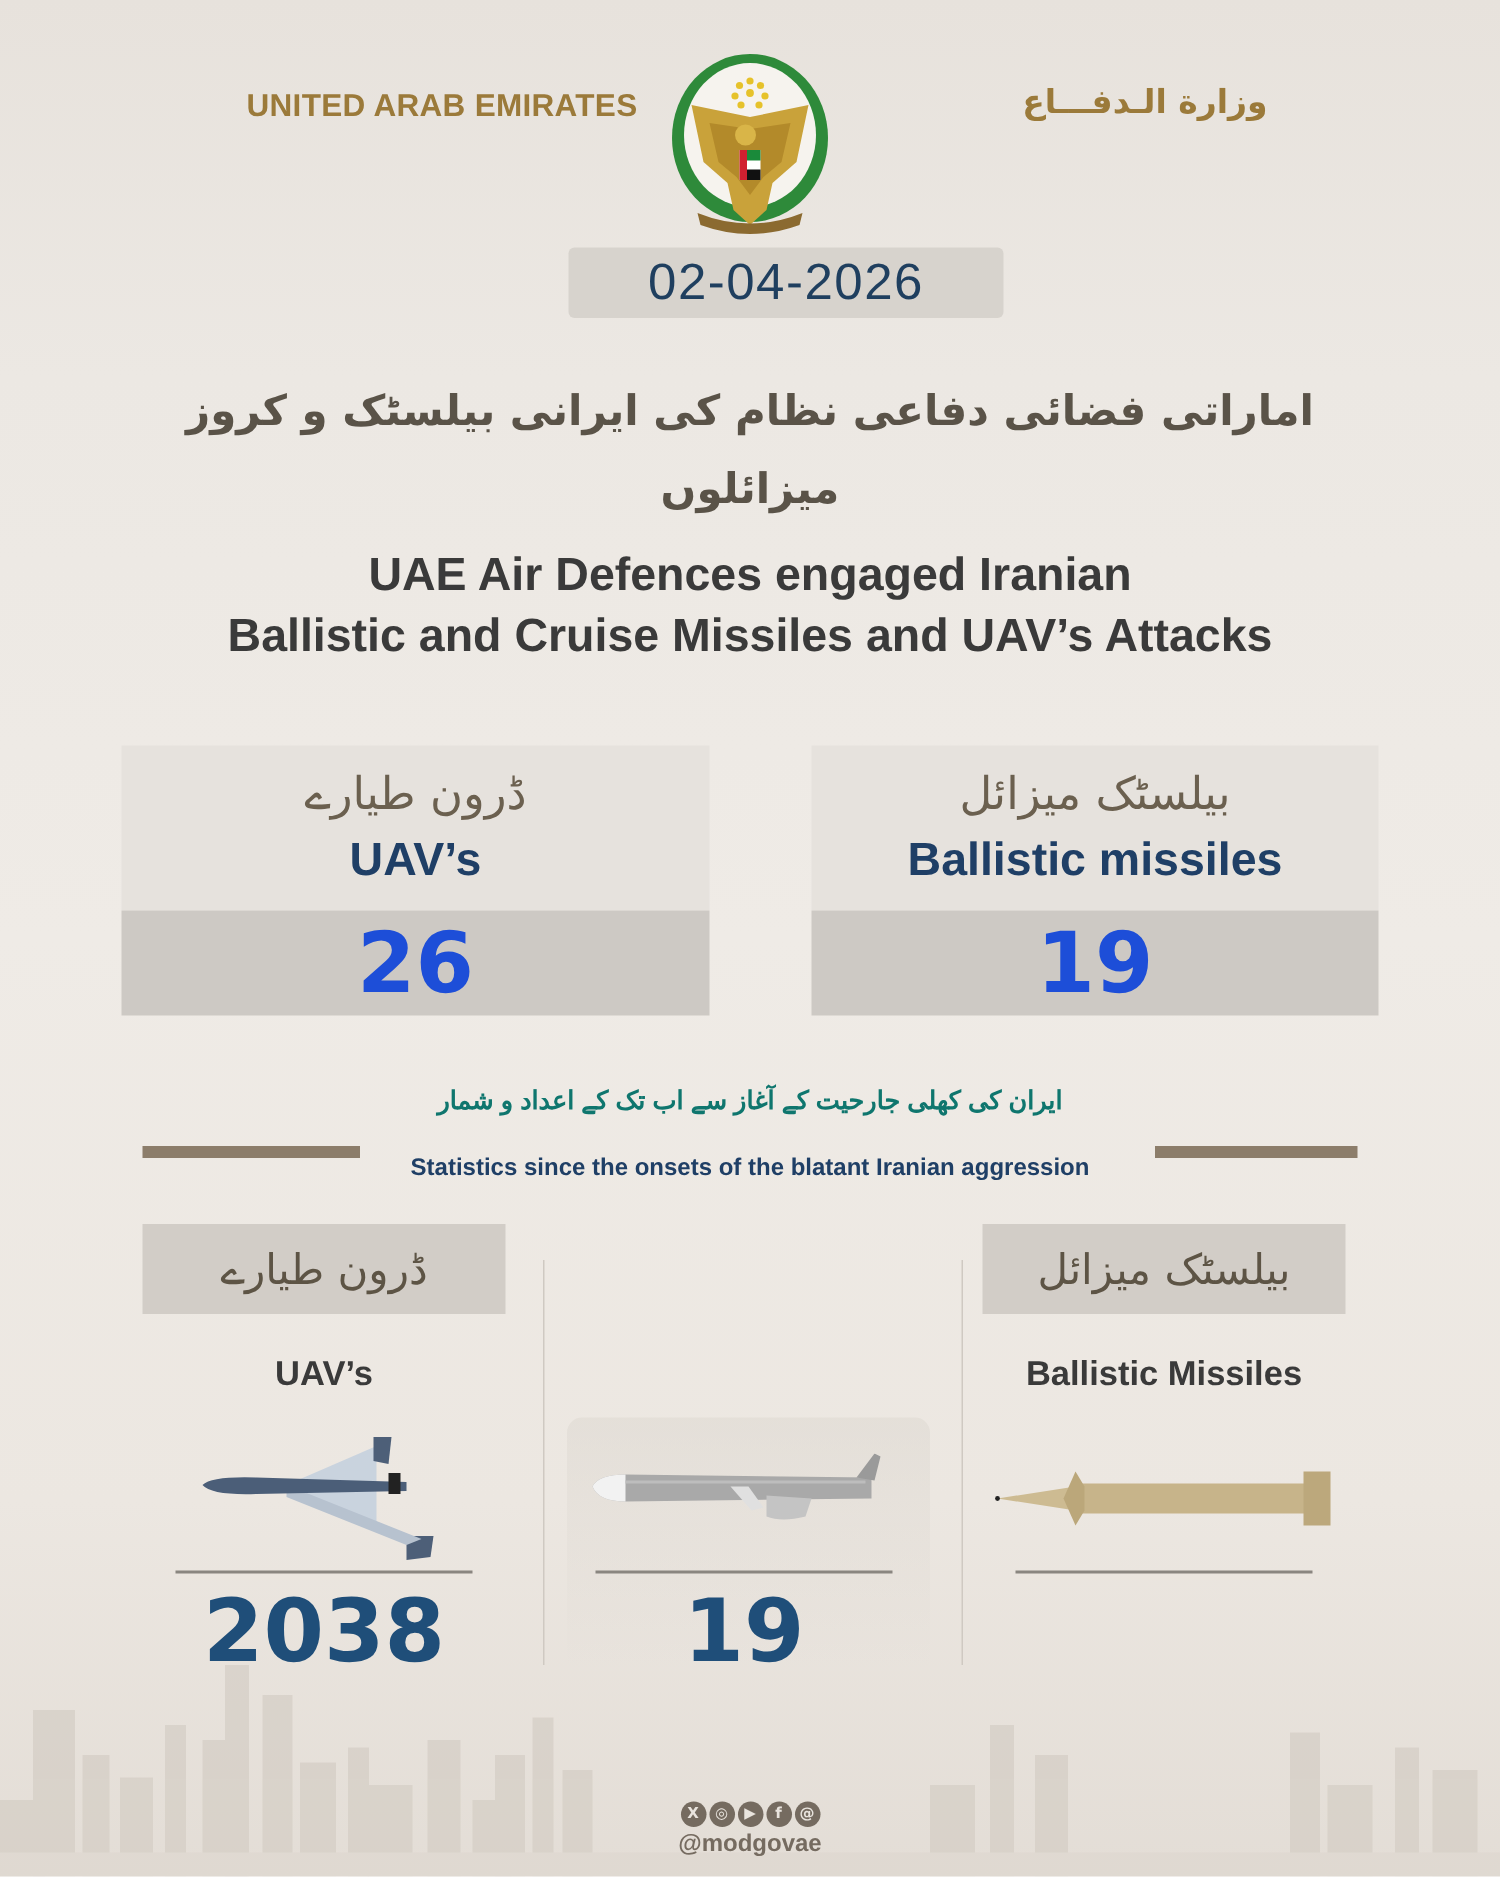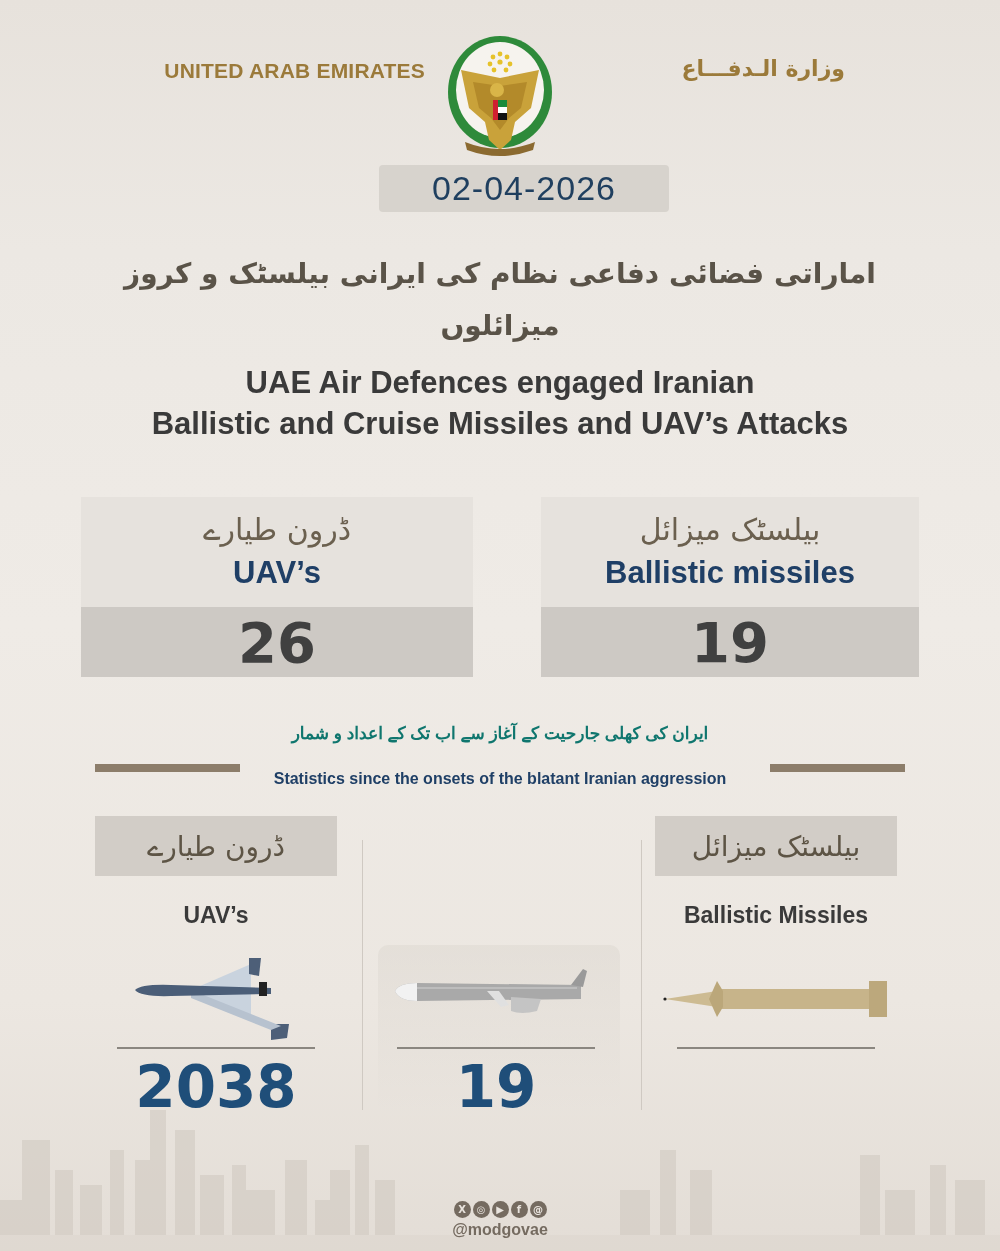--- a/index.html
+++ b/index.html
@@ -19,21 +19,21 @@
 
     .date-box { left: 355px; top: 165px; width: 290px; height: 47px; background: #d7d3cd; border-radius: 4px; display: flex; align-items: center; justify-content: center; color: #1f3f5f; font-family: "Liberation Sans", sans-serif; font-size: 34px; letter-spacing: 1px; margin-left: 24px; }
 
     
     .title-ur { left: 60px; top: 248px; width: 880px; text-align: center; direction: rtl; color: #5a5348; font-family: "DejaVu Sans", sans-serif; font-weight: 700; font-size: 28px; line-height: 52px; }
     .title-en { left: 60px; top: 362px; width: 880px; text-align: center; color: #3a3a3a; font-family: "Liberation Sans", sans-serif; font-weight: 700; font-size: 31px; line-height: 41px; }
 
     
     .card { top: 497px; height: 180px; }
     .card-top { position: absolute; left: 0; top: 0; width: 100%; height: 110px; background: #e6e2dd; }
-    .card-bot { position: absolute; left: 0; top: 110px; width: 100%; height: 70px; background: #cdc9c4; display: flex; align-items: center; justify-content: center; color: #404040; font-family: "DejaVu Sans", sans-serif; font-weight: 700; font-size: 56px; }
+    .card-bot { position: absolute; left: 0; top: 110px; width: 100%; height: 70px; background: #cdc9c4; display: flex; align-items: center; justify-content: center; color: #1d4ed8; font-family: "DejaVu Sans", sans-serif; font-weight: 700; font-size: 56px; }
     .card-ur { position: absolute; left: 0; top: 8px; width: 100%; text-align: center; direction: rtl; color: #6b604f; font-family: "DejaVu Sans", sans-serif; font-size: 30px; line-height: 50px; }
     .card-en { position: absolute; left: 0; top: 56px; width: 100%; text-align: center; color: #1f3f66; font-family: "Liberation Sans", sans-serif; font-weight: 700; font-size: 31px; line-height: 40px; }
 
     
     .div-bar { top: 764px; height: 8px; background: #8c7d6a; }
     .stat-ur { left: 240px; top: 721px; width: 520px; text-align: center; direction: rtl; color: #0f766e; font-family: Liberation Sans, sans-serif; font-weight: 700; font-size: 17px; line-height: 26px; }
     .stat-en { left: 240px; top: 768px; width: 520px; text-align: center; color: #1f3f66; font-family: "Liberation Sans", sans-serif; font-weight: 700; font-size: 16px; line-height: 22px; }
 
     
     .col { top: 816px; width: 242px; height: 300px; }

